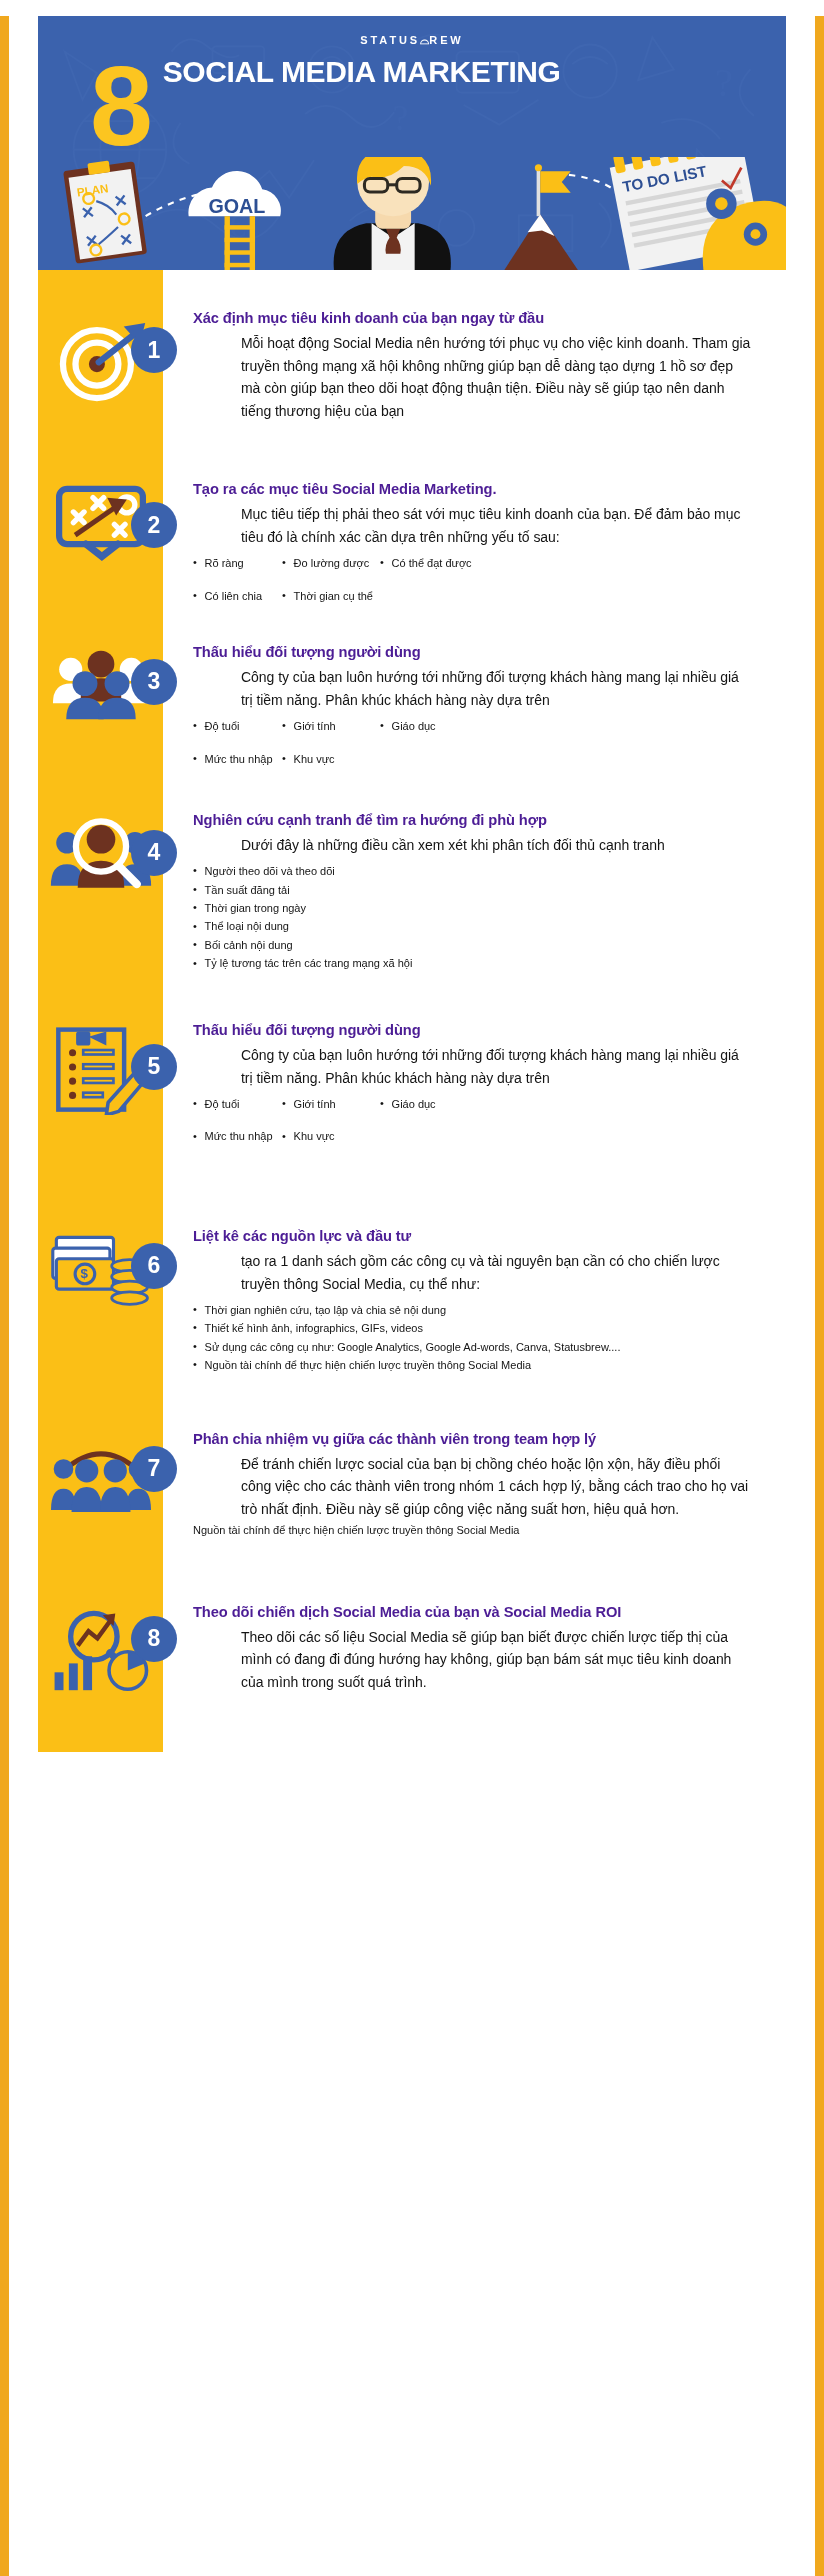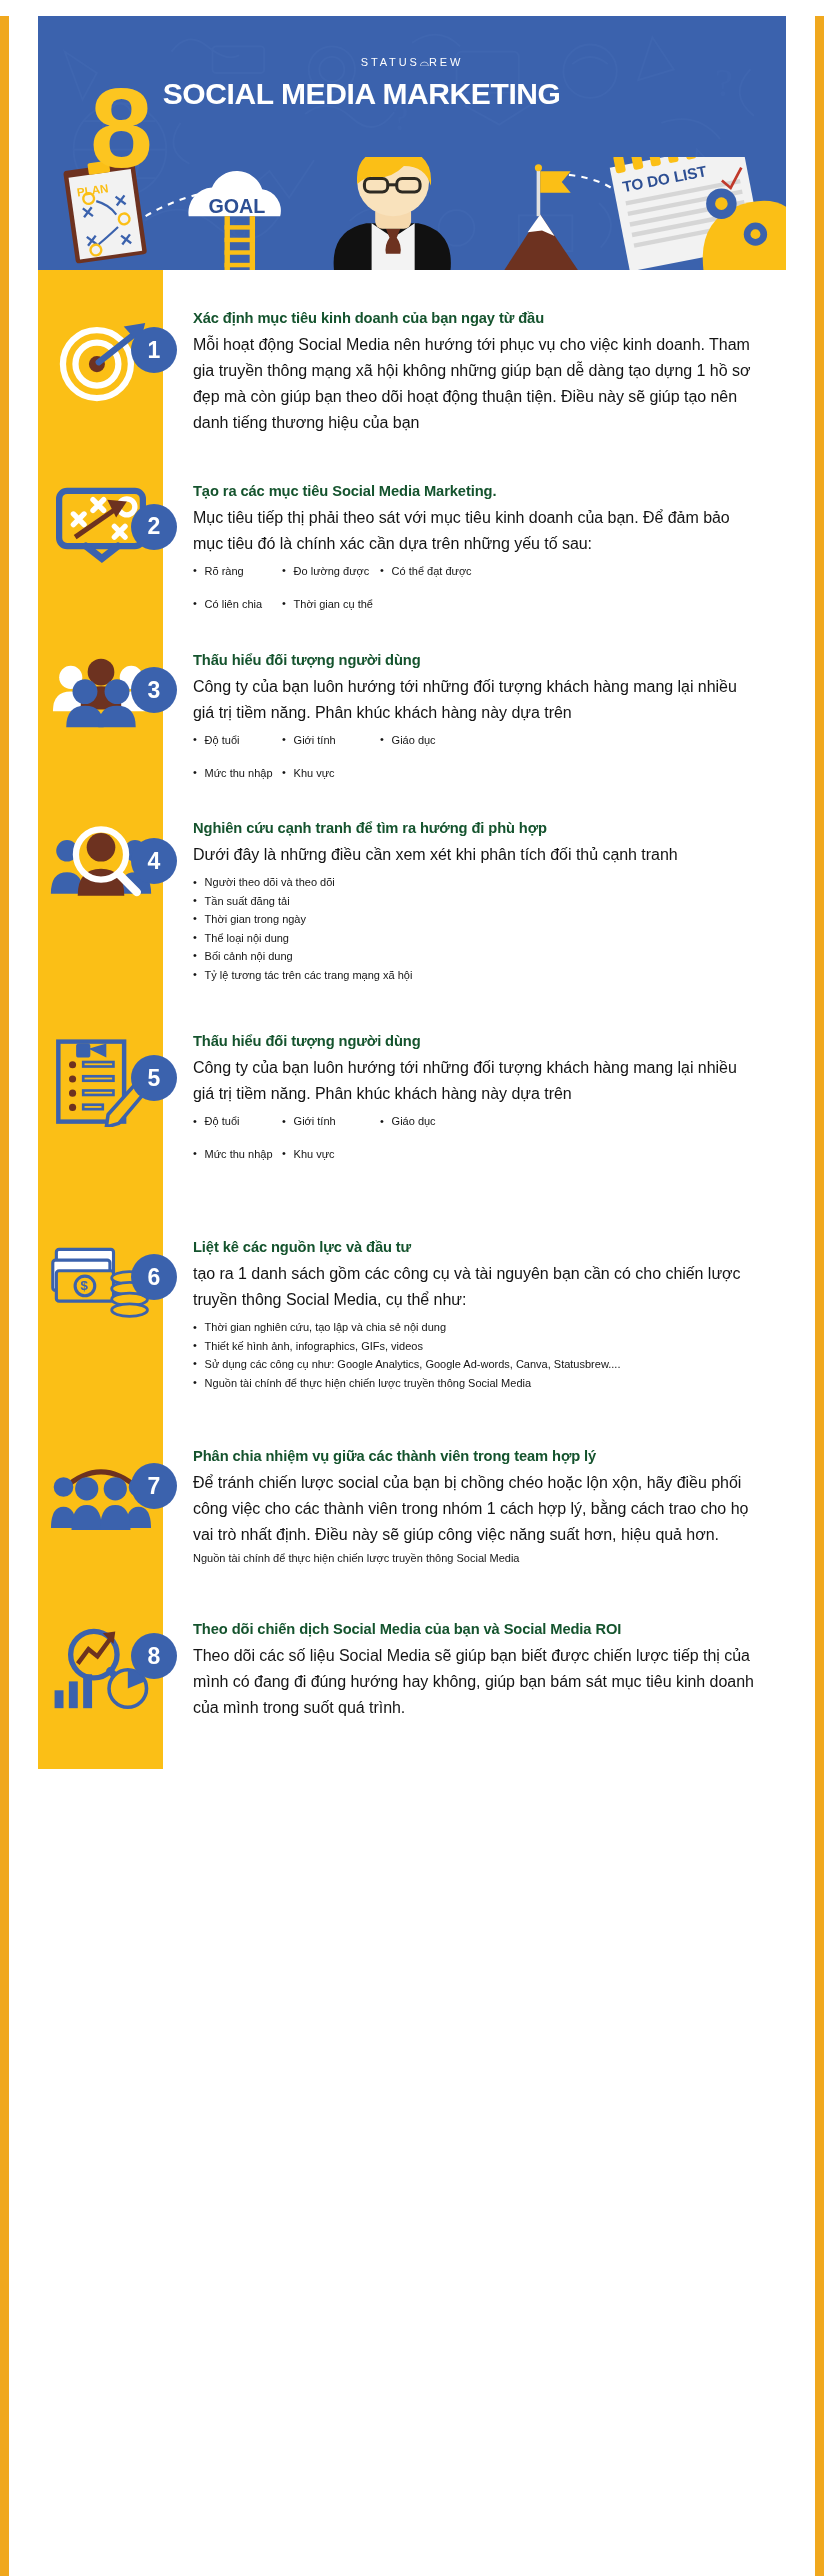--- a/index.html
+++ b/index.html
@@ -49,24 +49,24 @@
   }
   .doodles {
     position: absolute;
     inset: 0;
     opacity: 0.28;
   }
   .brand {
     position: relative;
     z-index: 3;
     text-align: center;
-    padding-top: 39px;
+    padding-top: 17px;
     color: #ffffff;
     font-size: 11px;
-    font-weight: normal;
+    font-weight: bold;
     letter-spacing: 2.9px;
   }
   .brand .sq { letter-spacing: 0; font-size: 11.6px; }
 
   .title-wrap {
     position: relative;
     z-index: 3;
     display: flex;
     align-items: flex-start;
     padding: 3.6px 0 0 52px;
@@ -166,30 +166,31 @@
     z-index: 4;
   }
   .step-body {
     flex: 1;
     padding-left: 30px;
     padding-right: 32px;
   }
   .step-title {
     font-size: 14.7px;
     font-weight: bold;
-    color: #14532d;
+    color: #4c1d95;
     line-height: 1.26;
     margin-bottom: 4.5px;
     letter-spacing: -0.1px;
   }
   .step-desc {
-    font-size: 16px;
+    font-size: 14px;
     color: #141414;
     line-height: 1.62;
     letter-spacing: -0.04px;
+    margin-left: 48px;
   }
   .bullets {
     list-style: none;
     margin-top: 5.4px;
   }
   .bullets li {
     font-size: 11px;
     color: #141414;
     line-height: 1.68;
     position: relative;

